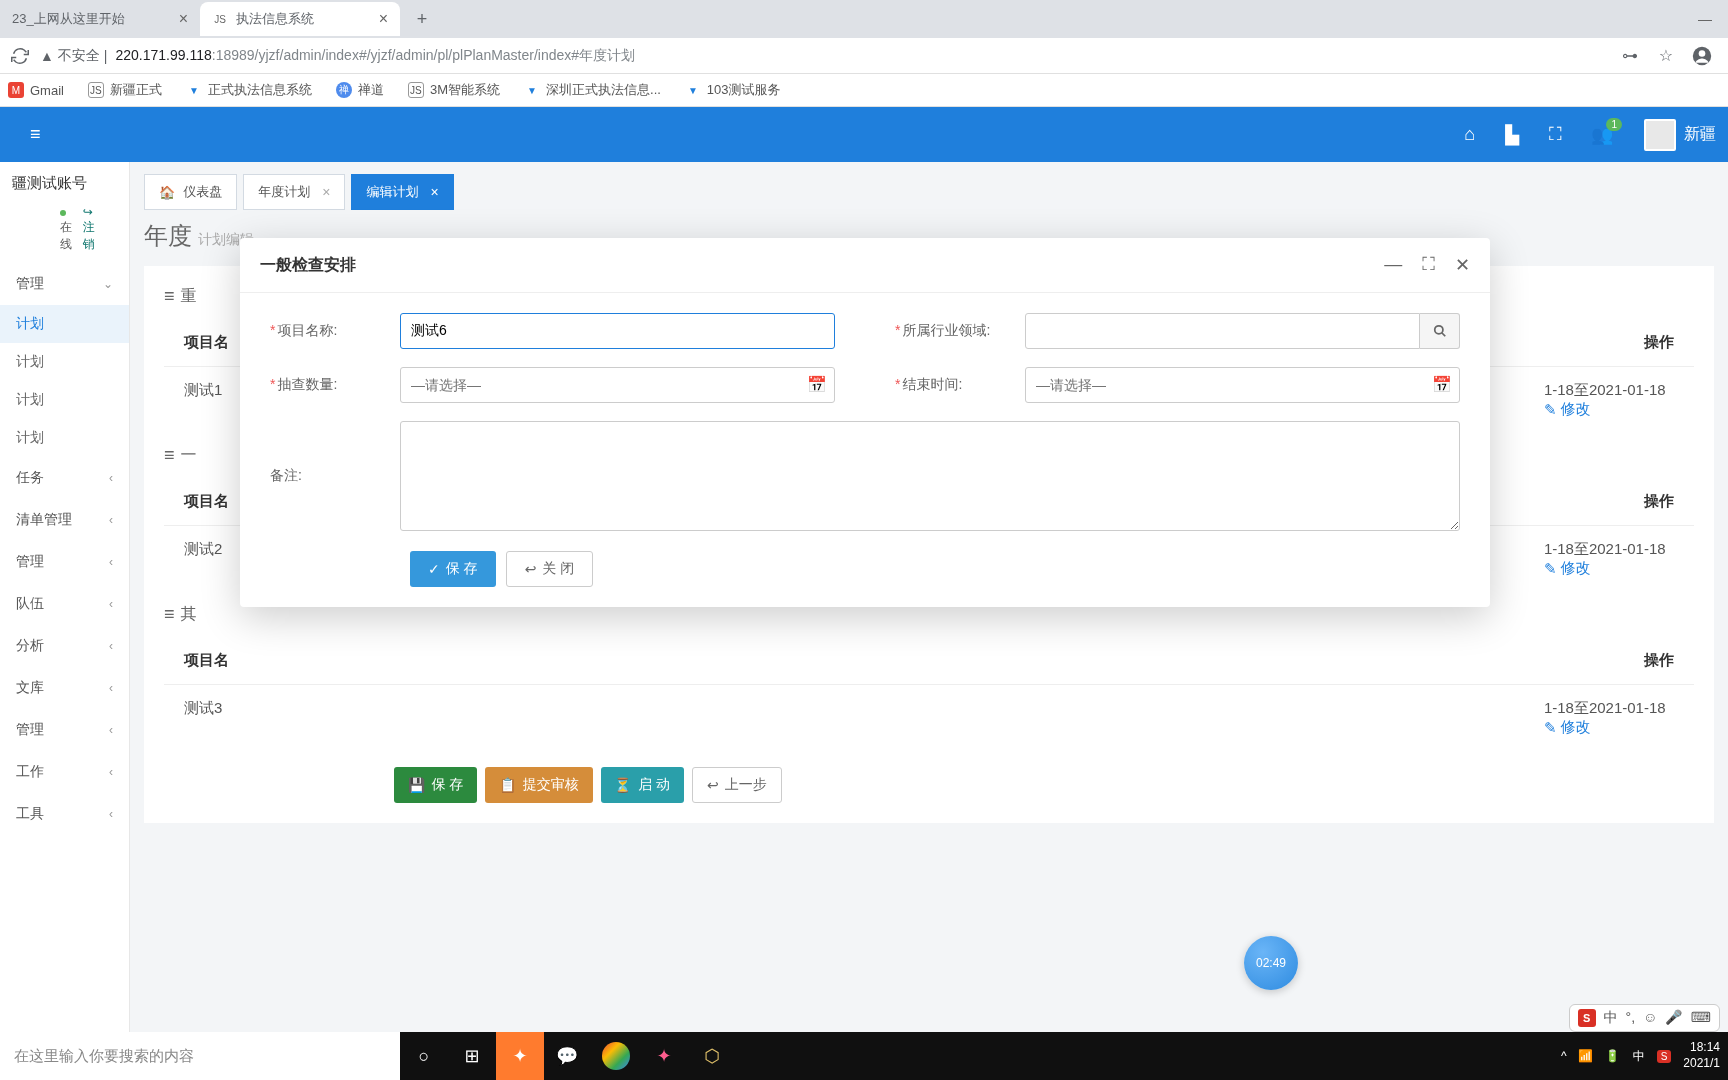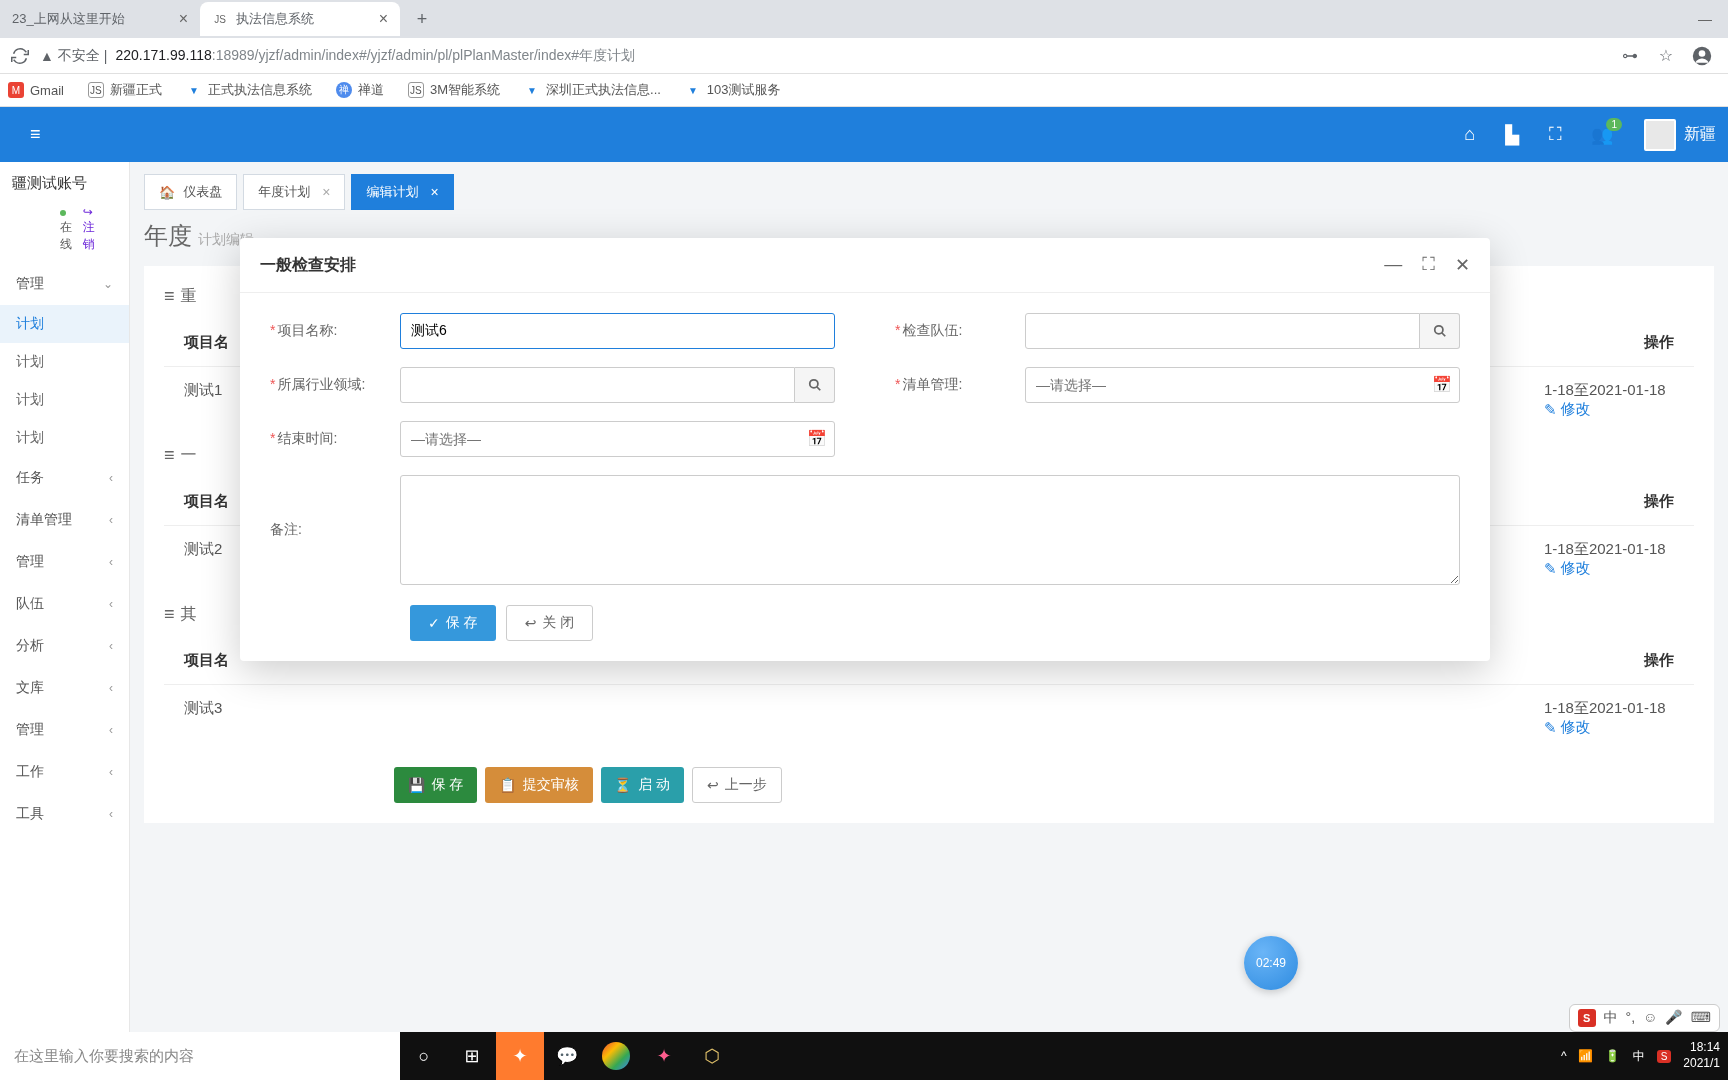--- a/index.html
+++ b/index.html
@@ -37,21 +37,21 @@
     .badge { position: absolute; top: -6px; right: -8px; background: #5cb85c; color: #fff; font-size: 10px; border-radius: 8px; padding: 1px 5px; }
     .user-block { display: flex; align-items: center; gap: 8px; }
     .avatar { width: 32px; height: 32px; background: #e8e8e8; border: 2px solid #fff; border-radius: 2px; }
     
     
     .main-area { display: flex; height: calc(100% - 162px - 48px); }
     .sidebar { width: 130px; background: #fff; border-right: 1px solid #e7e7e7; }
     .sidebar-user { padding: 12px; font-size: 15px; font-weight: 500; color: #333; }
     .sidebar-status { padding: 0 28px 10px; font-size: 12px; color: #555; display: flex; gap: 6px; margin-left: 32px; }
     .sidebar-status .dot { width: 6px; height: 6px; background: #5cb85c; border-radius: 50%; display: inline-block; margin-right: 4px; }
-    .logout { color: #6d28d9; }
+    .logout { color: #0f766e; }
     .side-item { padding: 12px 16px; font-size: 14px; color: #555; display: flex; align-items: center; justify-content: space-between; cursor: pointer; }
     .side-sub { padding: 10px 16px; font-size: 14px; color: #666; }
     .side-sub.active { color: #1f7fdc; background: #eaf3fb; }
     .chev { font-size: 12px; color: #999; }
     
     .content { flex: 1; background: #f3f5f7; padding: 12px 14px; position: relative; }
     .tab-strip { display: flex; gap: 6px; margin-bottom: 10px; }
     .ctab { padding: 8px 14px; background: #fff; border: 1px solid #d3dae2; font-size: 13px; color: #555; display: flex; align-items: center; gap: 8px; }
     .ctab .cx { color: #aaa; font-size: 14px; margin-left: 4px; }
     .ctab.home { }
@@ -330,45 +330,33 @@
       <span>✕</span>
     </div>
   </div>
   <div class="modal-body">
     <div class="form-grid">
       <div class="form-row">
         <div class="lbl"><span class="req">*</span><span>项目名称:</span></div>
         <input class="inp focused" value="测试6" style="">
       </div>
       <div class="form-row">
-        <div class="lbl"><span class="req">*</span><span>检查队伍:</span></div>
-        <div class="inp-grp">
-            <input class="inp" style="">
-            <div class="inp-btn">
-              <svg width="14" height="14" viewBox="0 0 24 24" fill="none" stroke="currentColor" stroke-width="3">
-                <circle cx="10" cy="10" r="7"></circle>
-                <path d="M21 21l-6-6"></path>
-              </svg>
-            </div>
-          </div>
-      </div>
-      <div class="form-row">
         <div class="lbl"><span class="req">*</span><span>所属行业领域:</span></div>
         <div class="inp-grp">
             <input class="inp" style="">
             <div class="inp-btn">
               <svg width="14" height="14" viewBox="0 0 24 24" fill="none" stroke="currentColor" stroke-width="3">
                 <circle cx="10" cy="10" r="7"></circle>
                 <path d="M21 21l-6-6"></path>
               </svg>
             </div>
           </div>
       </div>
       <div class="form-row">
-        <div class="lbl"><span class="req">*</span><span>清单管理:</span></div>
+        <div class="lbl"><span class="req">*</span><span>抽查数量:</span></div>
         <div class="date-inp"><input class="inp" placeholder="—请选择—" style=""><span class="date-icon">📅</span></div>
       </div>
       <div class="form-row">
         <div class="lbl"><span class="req">*</span><span>结束时间:</span></div>
         <div class="date-inp"><input class="inp" placeholder="—请选择—" style=""><span class="date-icon">📅</span></div>
       </div>
       <div class="form-row full">
         <div class="lbl"><span>备注:</span></div>
         <textarea class="ta" style=""></textarea>
       </div>

